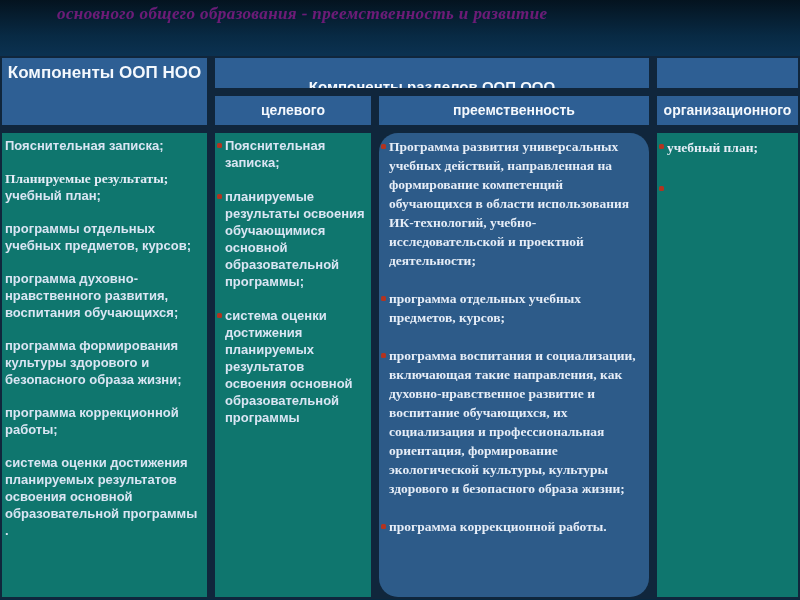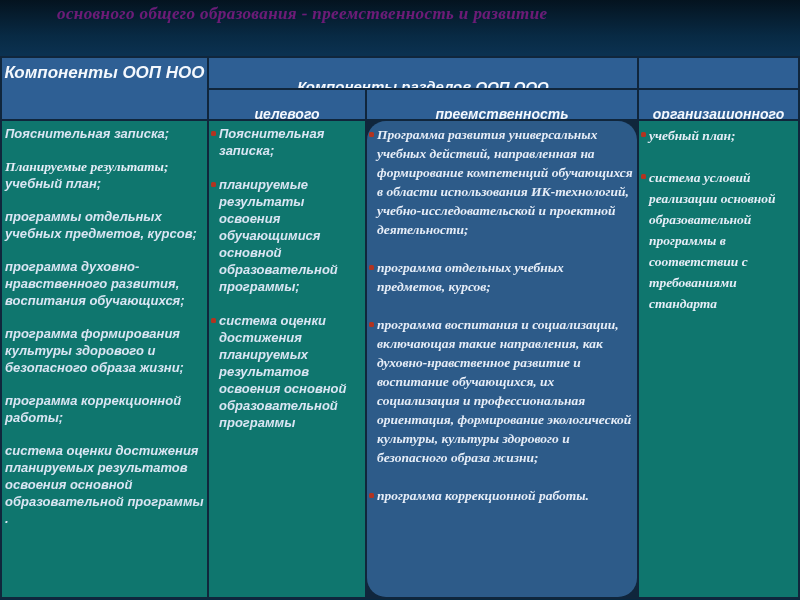--- a/index.html
+++ b/index.html
@@ -14,31 +14,30 @@
     position:absolute;left:57px;top:4px;width:730px;
     font-family:"Liberation Serif", serif;font-weight:bold;font-style:italic;
     font-size:17px;color:#701a75;letter-spacing:.4px;white-space:nowrap;
     text-shadow:0 0 1px #0a3154;
   }
   .slide-table{
     position:absolute;left:0;top:56px;width:796px;height:539px;
     display:grid;
     grid-template-columns:205px 156px 270px 1fr;
     grid-template-rows:30px 29px 1fr;
-    gap:2px;
+    gap:8px;
     background:#10263c;
     border:2px solid #10263c;
-    font-style:italic;
   }
   .cell{overflow:hidden;}
   .hdr{background:#2e5f94;color:#f4f8fd;font-weight:bold;text-align:center;}
   .hdr-noo{grid-row:1/3;grid-column:1;font-size:17px;padding-top:5px;}
   .hdr-group{grid-row:1;grid-column:2/4;font-size:15px;padding-top:20px;}
   .hdr-blank{grid-row:1;grid-column:4;}
-  .hdr-sub{grid-row:2;font-size:14px;padding-top:16px;}
+  .hdr-sub{grid-row:2;font-size:14px;padding-top:6px;}
   .body-cell{background:#0f766e;color:#dae5f3;}
   .body-noo{grid-column:1;padding:4px 3px 4px 3px;}
   .body-target{grid-column:2;padding:4px 5px 4px 10px;}
   .body-content{grid-column:3;background:#2d5b89;padding:4px 4px 4px 10px;border-radius:19px;}
   .body-org{grid-column:4;padding:4px 4px 4px 10px;}
 
   .item{position:relative;font-weight:bold;}
   .list-noo .item{font-size:13px;line-height:17px;margin-bottom:16px;}
   .list-target .item{font-size:13px;line-height:17px;margin-bottom:17px;}
   .list-content .item{font-size:15px;line-height:19px;margin-bottom:19px;
@@ -92,16 +91,16 @@
 
   <div class="cell body-cell body-content list-content">
       <div class="item serif"><span class="bullet"></span><span> Программа развития универсальных учебных действий, направленная на формирование компетенций обучающихся в области использования ИК-технологий, учебно-исследовательской и проектной деятельности;</span></div>
       <div class="item serif"><span class="bullet"></span><span> программа отдельных учебных предметов, курсов;</span></div>
       <div class="item serif"><span class="bullet"></span><span>программа воспитания и социализации, включающая такие направления, как духовно-нравственное развитие и воспитание обучающихся, их социализация и профессиональная ориентация, формирование экологической культуры, культуры здорового и безопасного образа жизни;</span></div>
       <div class="item serif"><span class="bullet"></span><span>программа коррекционной работы.</span></div>
     </div>
 
   <div class="cell body-cell body-org list-org">
       <div class="item serif"><span class="bullet"></span><span>учебный план;</span></div>
-      <div class="item serif"><span class="bullet"></span><span>система условий реализации основной образовательной программы в соответствии с требованиями стандарта</span></div>
+      <div class="item serif"><span class="bullet"></span></div>
     </div>
 
 </div>
 
 </body></html>

